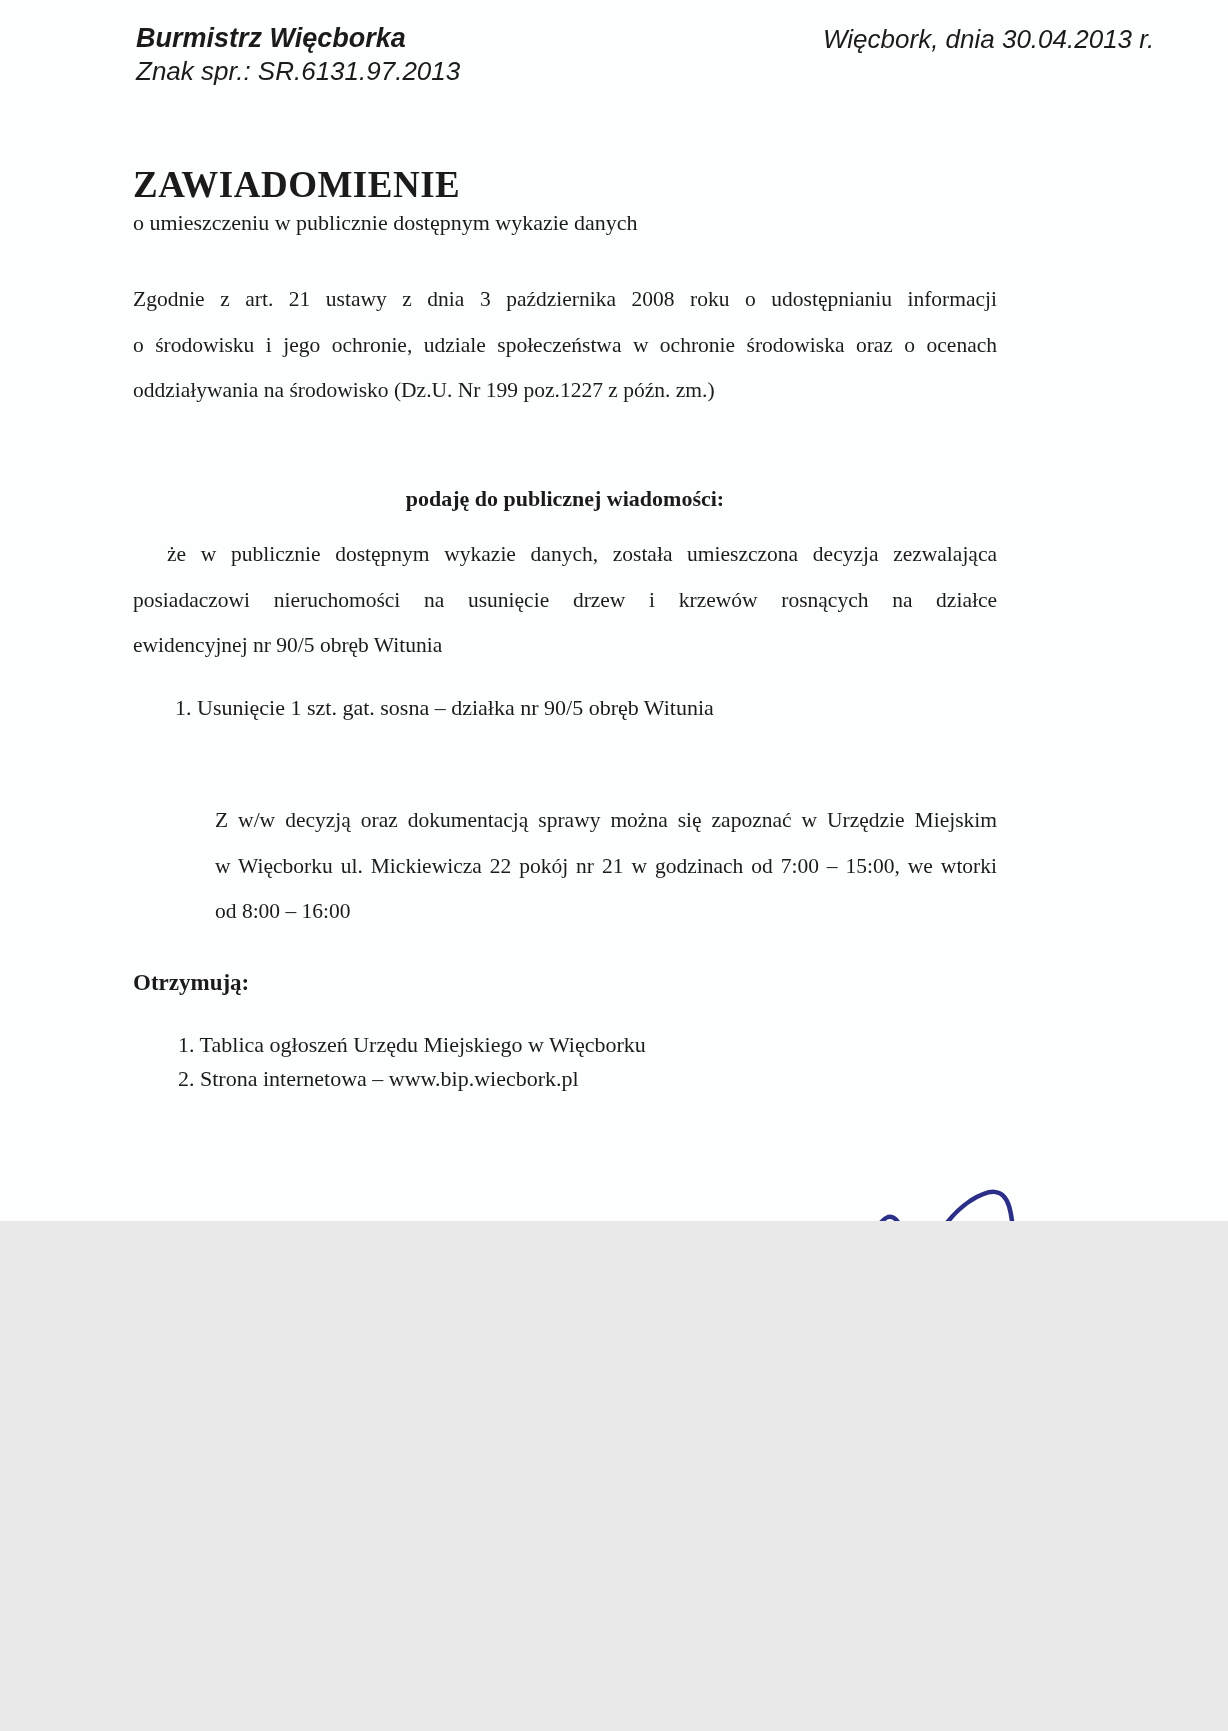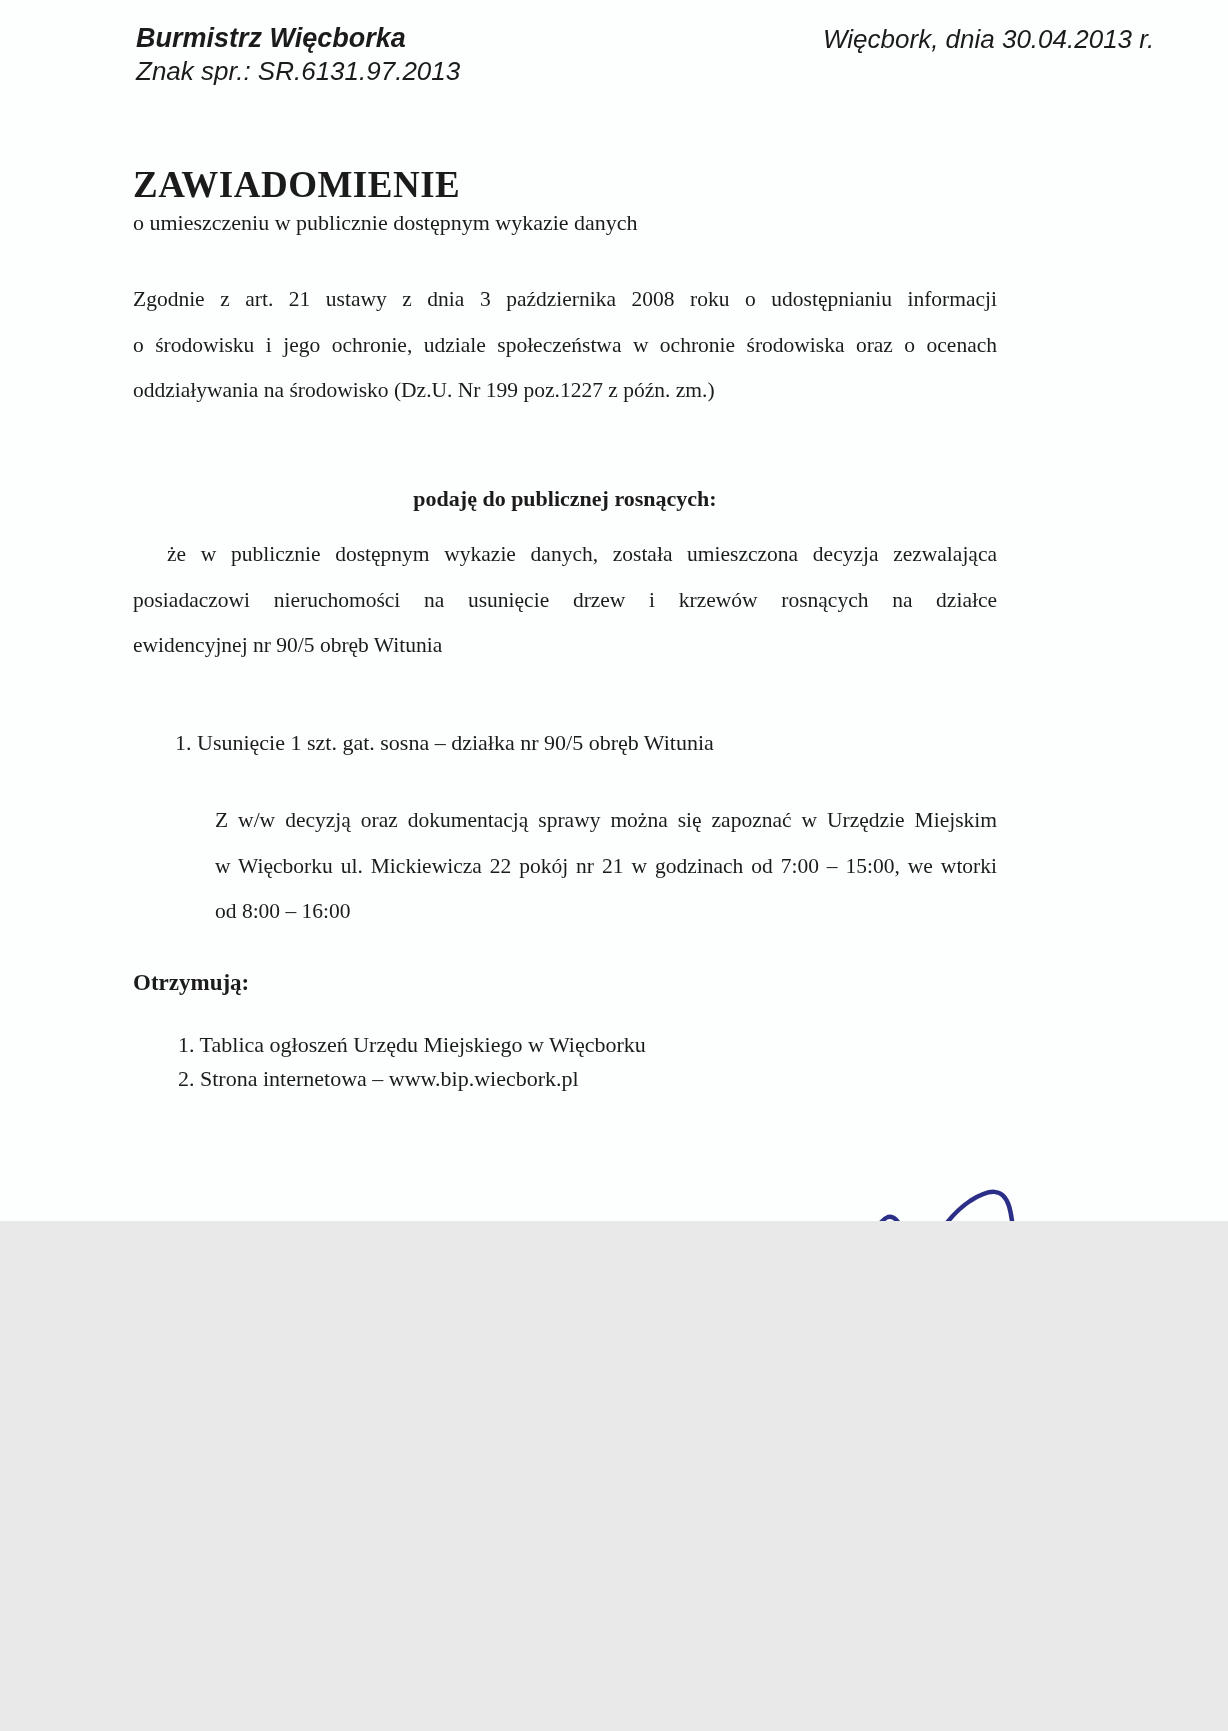--- a/index.html
+++ b/index.html
@@ -31,21 +31,21 @@
   .body-22 { font-size: 21.5px; line-height: 45.5px; }
 
   .p-legal  { top: 277px; }
   .announce { top: 486px; text-align: center; font-size: 22px; font-weight: bold; }
   .p-notice { top: 532px; }
 
   .jline { text-align: justify; text-align-last: justify; white-space: nowrap; }
   .jline.last { text-align-last: left; white-space: normal; }
   .indent1 { padding-left: 34px; }
 
-  .decision { left: 175px; top: 730px; font-size: 22px; }
+  .decision { left: 175px; top: 695px; font-size: 22px; }
 
   .p-access { left: 215px; top: 798px; width: 782px; }
 
   .recip-head { left: 133px; top: 970px; font-size: 23px; font-weight: bold; text-align: right; }
   .recip-list { left: 178px; top: 1028px; font-size: 22px; line-height: 33.5px; }
 
   
   .stamp {
     left: 788px; top: 1220px; width: 368px;
     text-align: center;
@@ -75,21 +75,21 @@
 
   <div class="abs col doc-title">ZAWIADOMIENIE</div>
   <div class="abs col doc-subtitle">o umieszczeniu w publicznie dostępnym wykazie danych</div>
 
   <div class="abs col body-22 p-legal">
     <div class="jline">Zgodnie z art. 21 ustawy z dnia 3 października 2008 roku o udostępnianiu informacji</div>
     <div class="jline">o środowisku i jego ochronie, udziale społeczeństwa w ochronie środowiska oraz o ocenach</div>
     <div class="jline last">oddziaływania na środowisko (Dz.U. Nr 199 poz.1227 z późn. zm.)</div>
   </div>
 
-  <div class="abs col announce">podaję do publicznej rosnących:</div>
+  <div class="abs col announce">podaję do publicznej wiadomości:</div>
 
   <div class="abs col body-22 p-notice">
     <div class="jline indent1">że w publicznie dostępnym wykazie danych, została umieszczona decyzja zezwalająca</div>
     <div class="jline">posiadaczowi nieruchomości na usunięcie drzew i krzewów rosnących na działce</div>
     <div class="jline last">ewidencyjnej nr 90/5 obręb Witunia</div>
   </div>
 
   <div class="abs decision">1. Usunięcie 1 szt. gat. sosna – działka nr 90/5 obręb Witunia</div>
 
   <div class="abs body-22 p-access">

